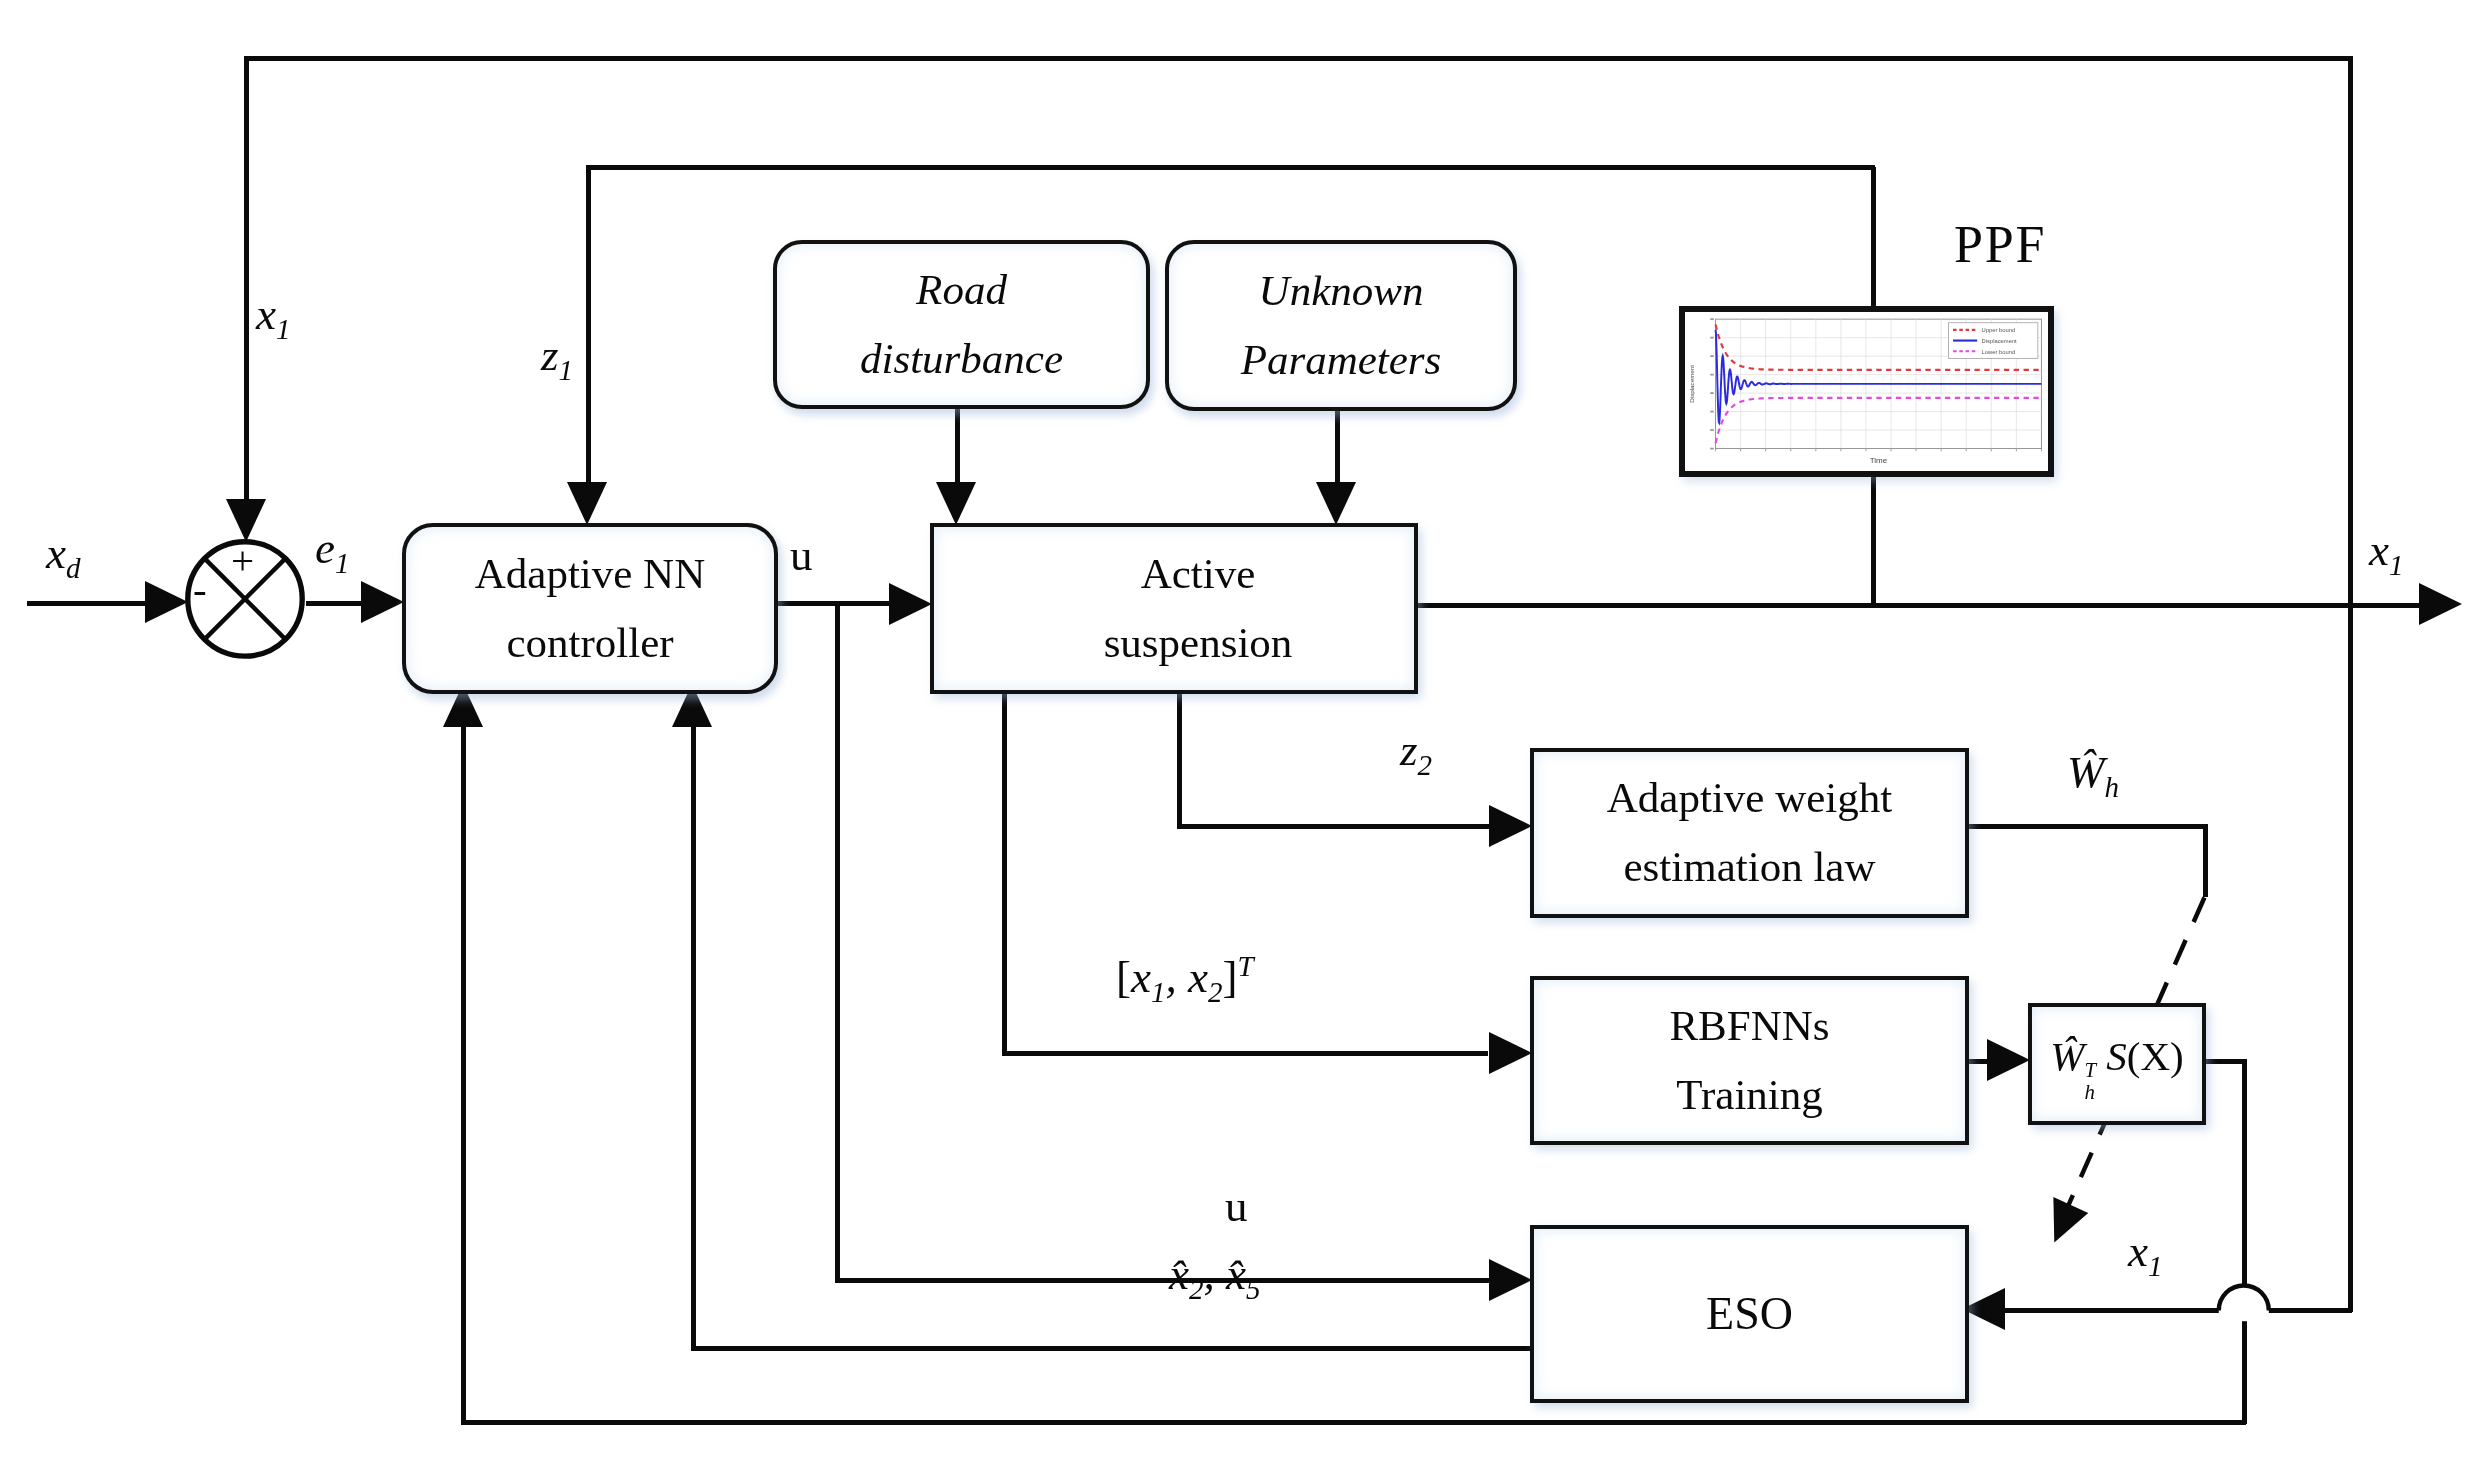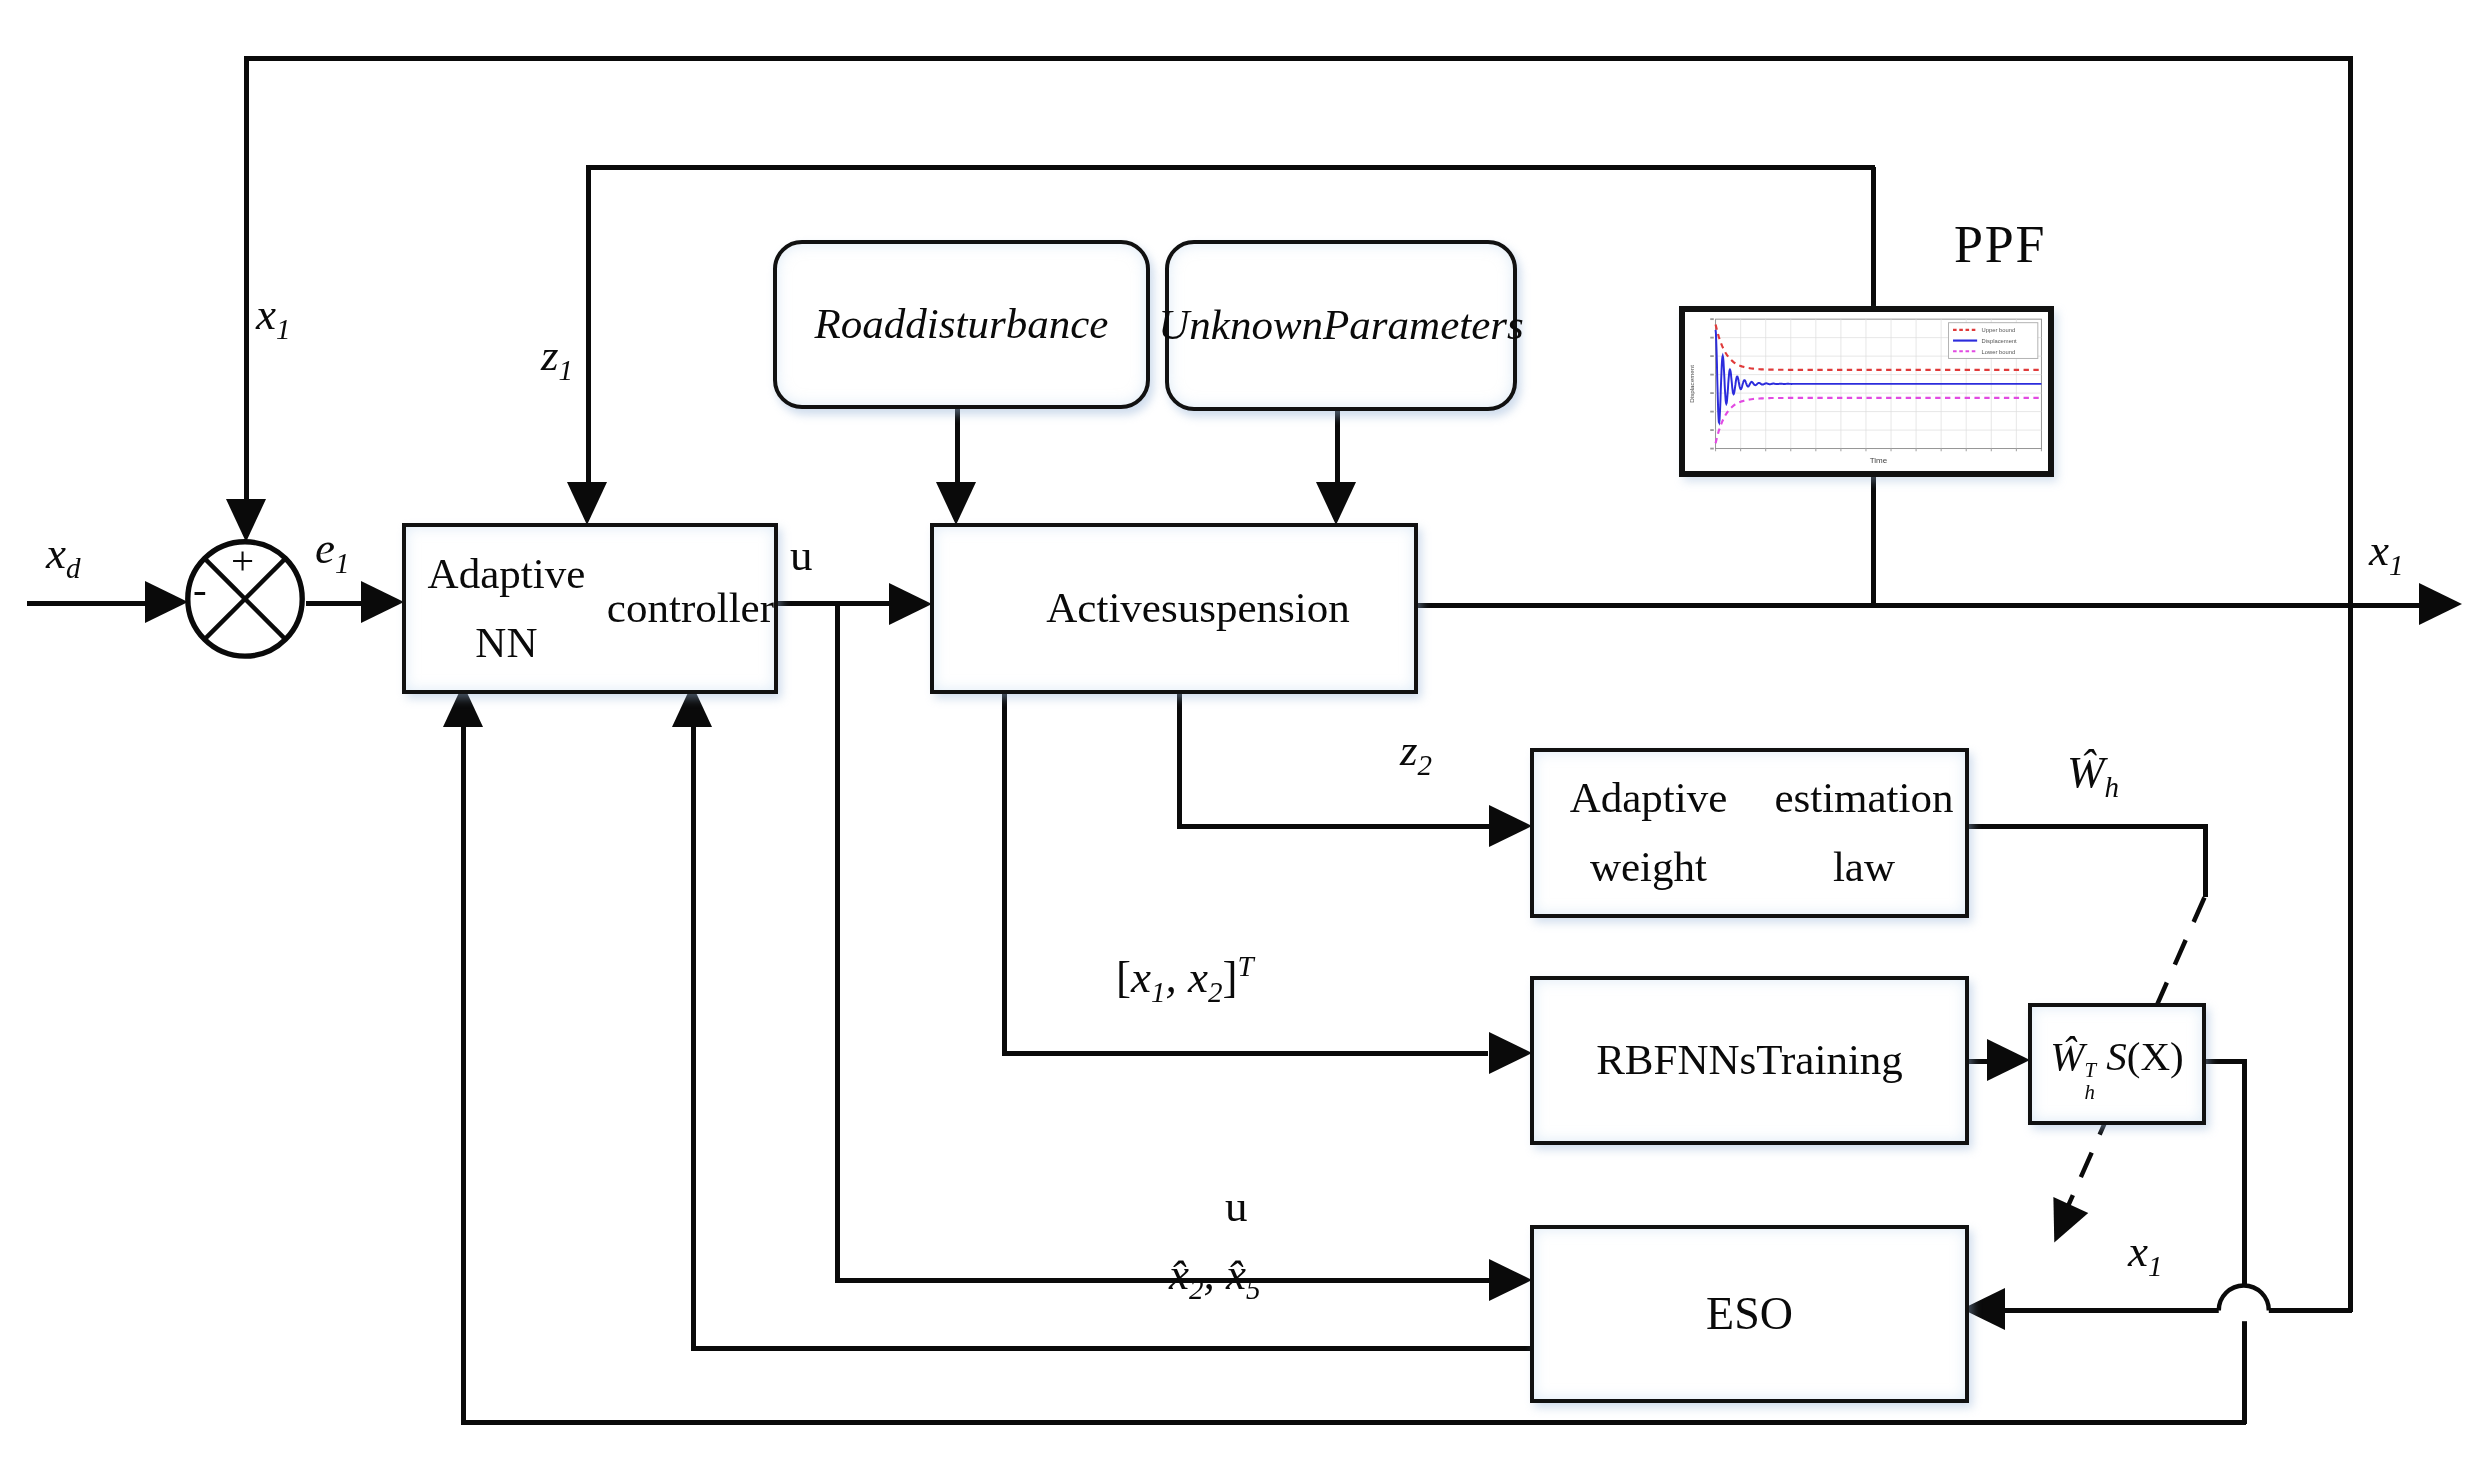--- a/index.html
+++ b/index.html
@@ -6,21 +6,21 @@
   #canvas{position:relative;width:2487px;height:1483px;background:#ffffff;overflow:hidden;
           font-family:"Liberation Serif","DejaVu Serif",serif;color:#0a0a0a;}
   .line{position:absolute;background:#0a0a0a;}
   .arr{position:absolute;width:0;height:0;border-style:solid;border-color:transparent;}
   .arr-r{border-width:21.5px 0 21.5px 43px;border-left-color:#0a0a0a;}
   .arr-l{border-width:21.5px 43px 21.5px 0;border-right-color:#0a0a0a;}
   .arr-d{border-width:43px 20.6px 0 20.6px;border-top-color:#0a0a0a;}
   .arr-u{border-width:0 20.6px 43px 20.6px;border-bottom-color:#0a0a0a;}
   .block{position:absolute;background:#ffffff;border:4.5px solid #111;
          box-shadow:3.6px 5.4px 9px rgba(150,180,215,.45), inset 0 0 14.3px rgba(190,215,240,.5);
-         display:flex;flex-direction:row;align-items:center;justify-content:center;
+         display:flex;flex-direction:column;align-items:center;justify-content:center;
          text-align:center;font-size:43px;line-height:1.6;}
   .rounded{border-radius:29px;font-style:italic;}
   .mlabel{position:absolute;font-size:45px;font-style:italic;white-space:nowrap;}
   .mlabel sub{font-size:29px;line-height:0;}
   .mlabel sup{font-size:29px;line-height:0;}
   .roman{font-style:normal;}
   .stack{display:inline-flex;flex-direction:column;align-items:flex-start;
          font-size:25px;line-height:1.05;vertical-align:-7.2px;font-style:italic;}
   .ppfbox{position:absolute;left:1679px;top:306px;width:375px;height:171px;background:#fff;
           border:6.3px solid #111;box-sizing:border-box;box-shadow:3.6px 5.4px 9px rgba(150,180,215,.4);}
@@ -80,21 +80,21 @@
   <svg width="2487" height="1483" viewBox="0 0 2782 1659">
     <circle cx="274" cy="670" r="64" fill="#ffffff" stroke="#0a0a0a" stroke-width="6"></circle>
     <line x1="229" y1="625" x2="319" y2="715" stroke="#0a0a0a" stroke-width="5"></line>
     <line x1="229" y1="715" x2="319" y2="625" stroke="#0a0a0a" stroke-width="5"></line>
     <polyline points="2466,1004 2298,1384" fill="none" stroke="#0a0a0a" stroke-width="5" stroke-dasharray="30 22"></polyline>
     <polygon points="2298,1390 2297,1339 2336,1357" fill="#0a0a0a"></polygon>
     <rect x="2482" y="1450" width="56" height="28" fill="#ffffff"></rect>
     <path d="M 2482 1466 A 28 28 0 0 1 2538 1466" fill="#ffffff" stroke="#0a0a0a" stroke-width="5"></path>
   </svg>
 
-  <div class="block" style="left:402px;top:523px;width:368px;height:163px;">
+  <div class="block" style="left:402px;top:523px;width:368px;height:163px;border-radius:31px;">
     <span>Adaptive NN</span>
     <span>controller</span>
   </div>
 
   <div class="block" style="left:930px;top:523px;width:432px;height:163px;padding-left:48px;">
     <span>Active</span>
     <span>suspension</span>
   </div>
 
   <div class="block rounded" style="left:773px;top:240px;width:369px;height:161px;">

